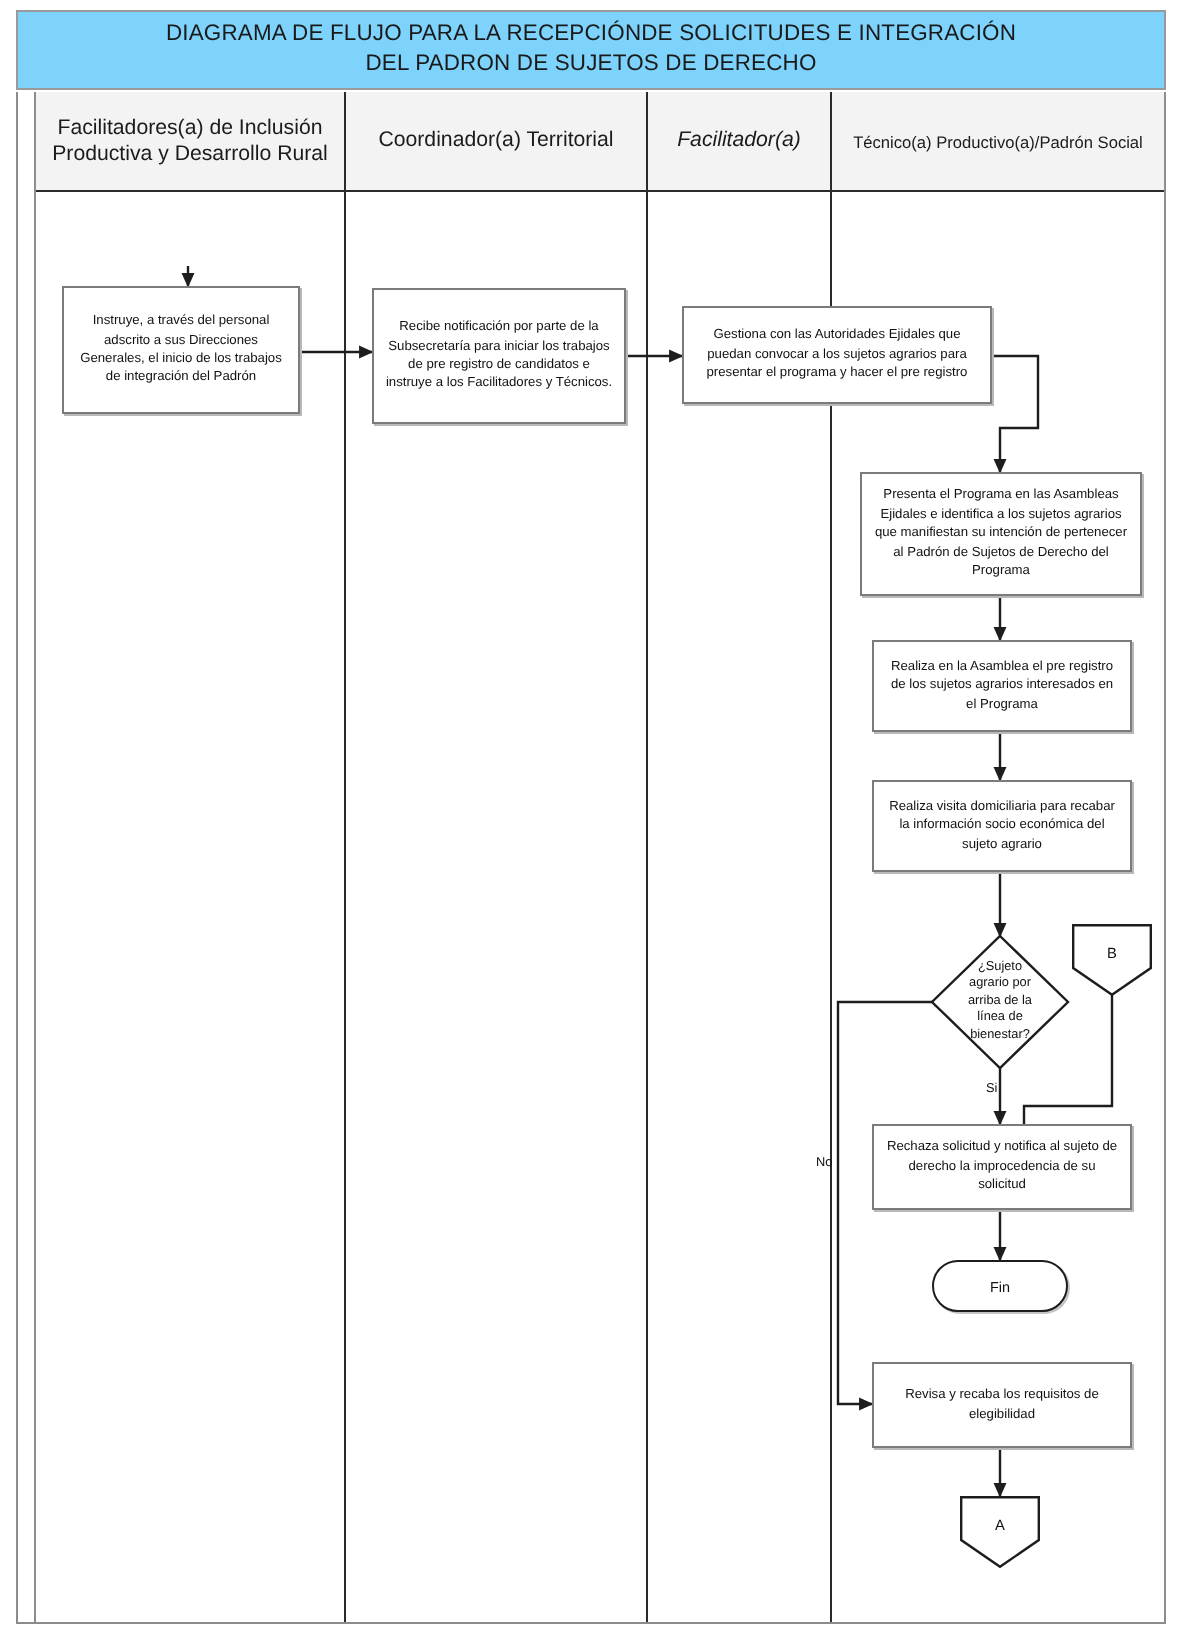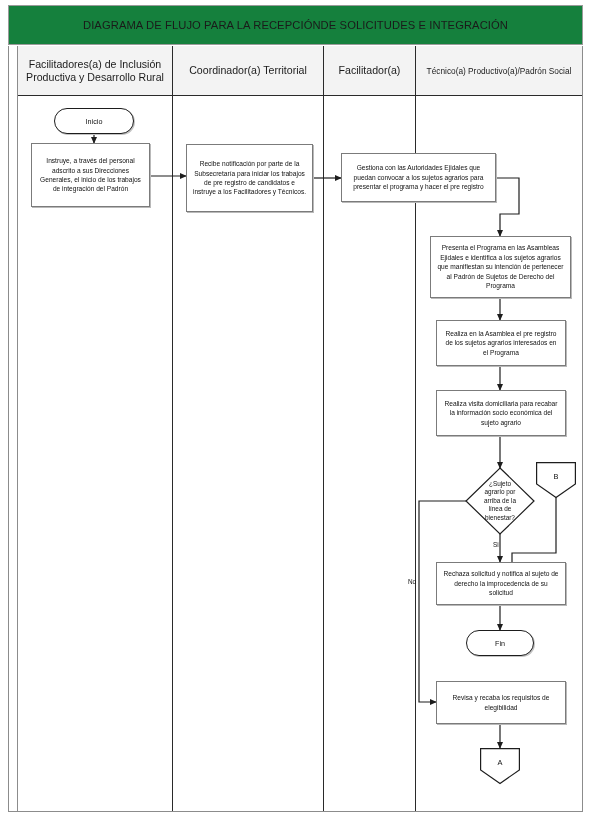--- a/index.html
+++ b/index.html
@@ -14,21 +14,21 @@
     width: 591px; height: 820px;
     overflow: hidden;
     background: #ffffff;
   }
 
   
   #title-banner {
     position: absolute;
     left: 8px; top: 5px;
     width: 575px; height: 40px;
-    background: #15803d;
+    background: #7dd3fc;
     border: 1px solid #9a9a9a;
     display: flex; align-items: center; justify-content: center;
     text-align: center;
   }
   #title-banner .title-text {
     font-size: 11.2px;
     color: #1a1a1a;
     line-height: 15px;
     letter-spacing: 0.1px;
     padding: 0 10px;
@@ -122,36 +122,37 @@
   }
 </style>
 </head>
 <body>
 
 <div id="page">
 
   <div id="title-banner">
     <div class="title-text">
       <span>DIAGRAMA DE FLUJO PARA LA RECEPCIÓNDE SOLICITUDES E INTEGRACIÓN</span><br>
+      <span>DEL PADRON DE SUJETOS DE DERECHO</span>
     </div>
   </div>
 
   <div id="lane-table">
 
     <div class="lane-margin"></div>
 
     <div class="lane" style="left:9px; width:155px;">
       <div class="lane-header h-big">Facilitadores(a) de Inclusión Productiva y Desarrollo Rural</div>
     </div>
 
     <div class="lane" style="left:164px; width:151px;">
       <div class="lane-header h-big">Coordinador(a) Territorial</div>
     </div>
 
-    <div class="lane" style="left:315px; width:92px;">
+    <div class="lane" style="left:315px; width:92px;font-style:italic;">
       <div class="lane-header h-big">Facilitador(a)</div>
     </div>
 
     <div class="lane last" style="left:407px; width:166px;">
       <div class="lane-header h-small">Técnico(a) Productivo(a)/Padrón Social</div>
     </div>
   </div>
 
   <svg id="edges" viewBox="0 0 591 820" width="591" height="820">
     <defs>
@@ -180,21 +181,20 @@
       <path d="M466,501 L419,501 L419,702 L436,702" marker-end="url(#arrow)"></path>
 
       <line x1="500" y1="605" x2="500" y2="630" marker-end="url(#arrow)"></line>
 
       <path d="M556,497 L556,553 L512,553 L512,562"></path>
 
       <line x1="500" y1="724" x2="500" y2="748" marker-end="url(#arrow)"></line>
     </g>
   </svg>
 
-  <div class="shape term" style="left:54px; top:108px; width:80px; height:26px;">Inicio</div>
 
   <div class="shape proc" style="left:31px; top:143px; width:119px; height:64px;">Instruye, a través del personal adscrito a sus Direcciones Generales, el inicio de los trabajos de integración del Padrón</div>
 
   <div class="shape proc" style="left:186px; top:144px; width:127px; height:68px;">Recibe notificación por parte de la Subsecretaría para iniciar los trabajos de pre registro de candidatos e instruye a los Facilitadores y Técnicos.</div>
 
   <div class="shape proc" style="left:341px; top:153px; width:155px; height:49px;">Gestiona con las Autoridades Ejidales que puedan convocar a los sujetos agrarios para presentar el programa y hacer el pre registro</div>
 
   <div class="shape proc" style="left:430px; top:236px; width:141px; height:62px;">Presenta el Programa en las Asambleas Ejidales e identifica a los sujetos agrarios que manifiestan su intención de pertenecer al Padrón de Sujetos de Derecho del Programa</div>
 
   <div class="shape proc" style="left:436px; top:320px; width:130px; height:46px;">Realiza en la Asamblea el pre registro de los sujetos agrarios interesados en el Programa</div>

